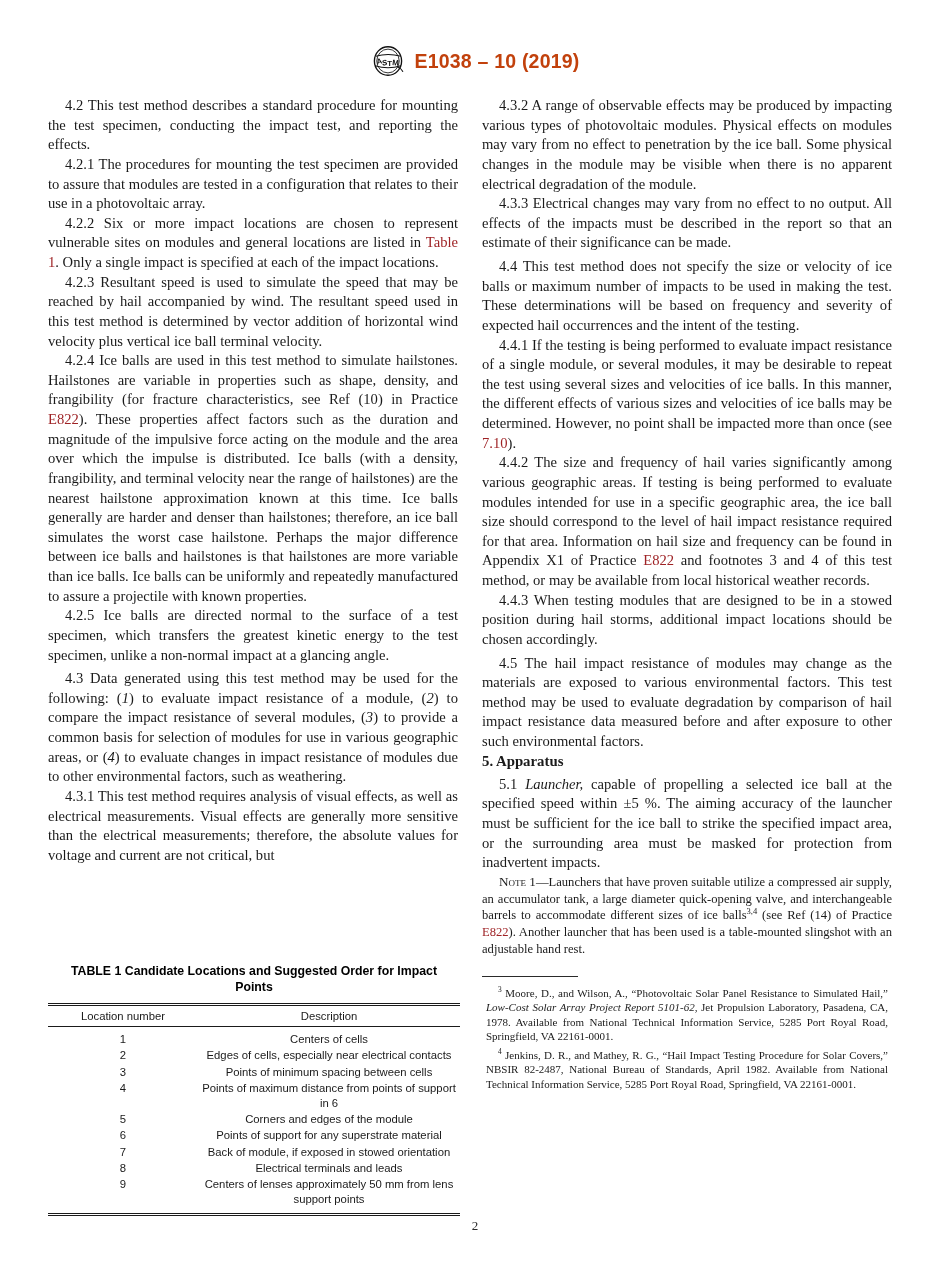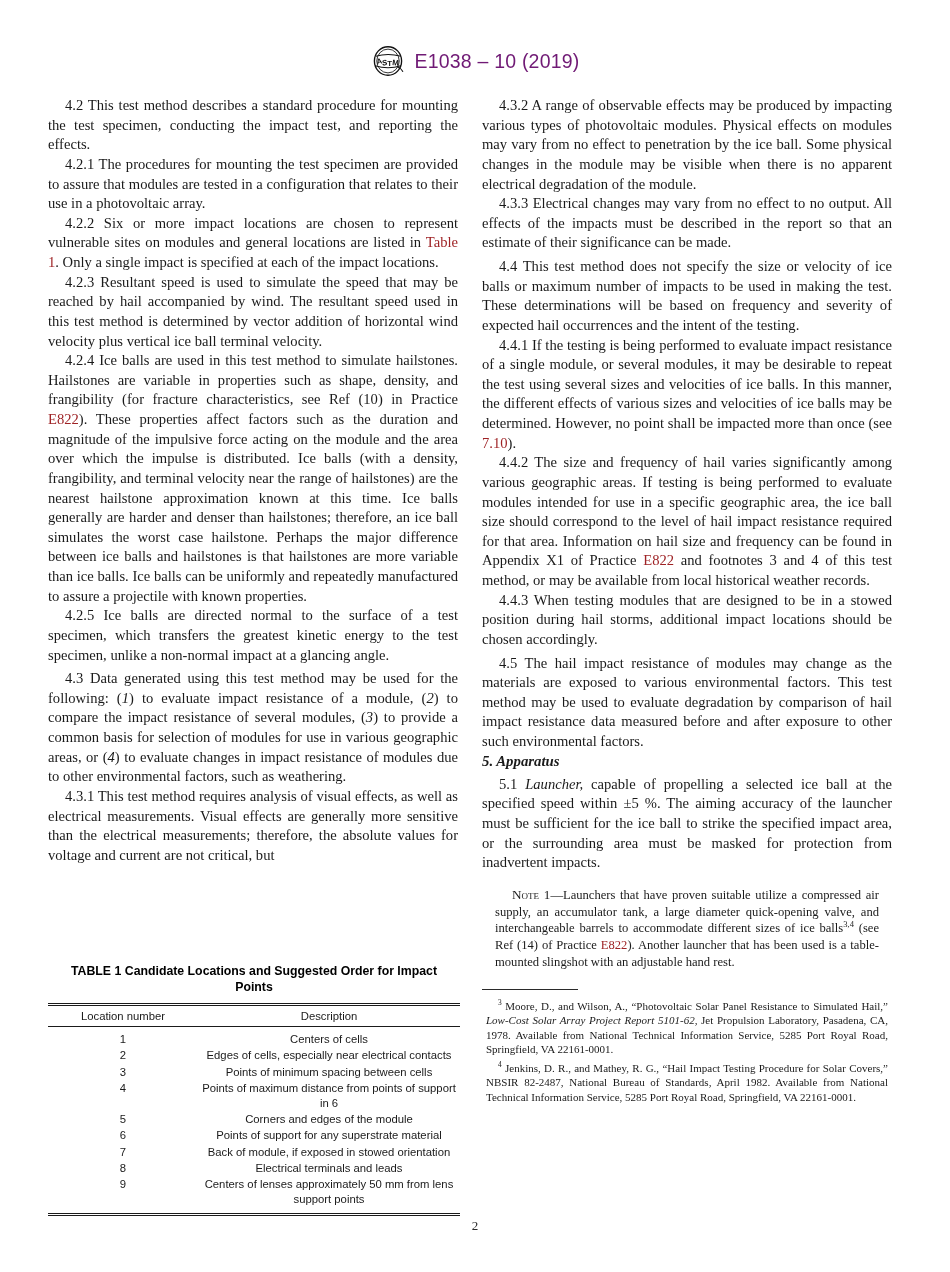--- a/index.html
+++ b/index.html
@@ -27,24 +27,24 @@
     justify-content: center;
     gap: 10px;
   }
   .astm-logo {
     width: 34px;
     height: 30px;
     display: block;
   }
   .header-title {
     font-family: "Liberation Sans", "DejaVu Sans", sans-serif;
-    font-weight: normal;
+    font-weight: bold;
     font-size: 19.5px;
     letter-spacing: 0.2px;
-    color: #701a75;
+    color: #c2410c;
     white-space: nowrap;
     text-align: right;
   }
 
   
   .columns {
     position: absolute;
     top: 96px;
     left: 48px;
     width: 854px;
@@ -71,25 +71,25 @@
   .ital { font-style: italic; }
 
   h3.section-head {
     margin: 0;
     font-family: "Liberation Serif", "DejaVu Serif", serif;
     font-weight: bold;
     font-size: 14.8px;
     line-height: 1.3;
     text-indent: 0;
   }
-  .head-gap { margin-top: 13px; font-style: italic; }
+  .head-gap { margin-top: 13px; }
 
   
   p.note {
-    margin: 13px;
+    margin: 0;
     font-size: 12.6px;
     line-height: 1.33;
     text-align: justify;
     text-indent: 17px;
   }
   .smallcaps {
     font-variant: small-caps;
     font-size: 13.2px;
   }
   sup { font-size: 0.68em; vertical-align: super; line-height: 0; }

